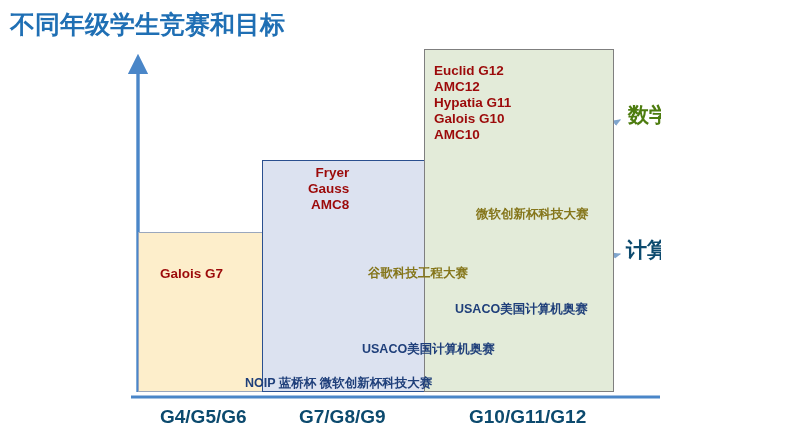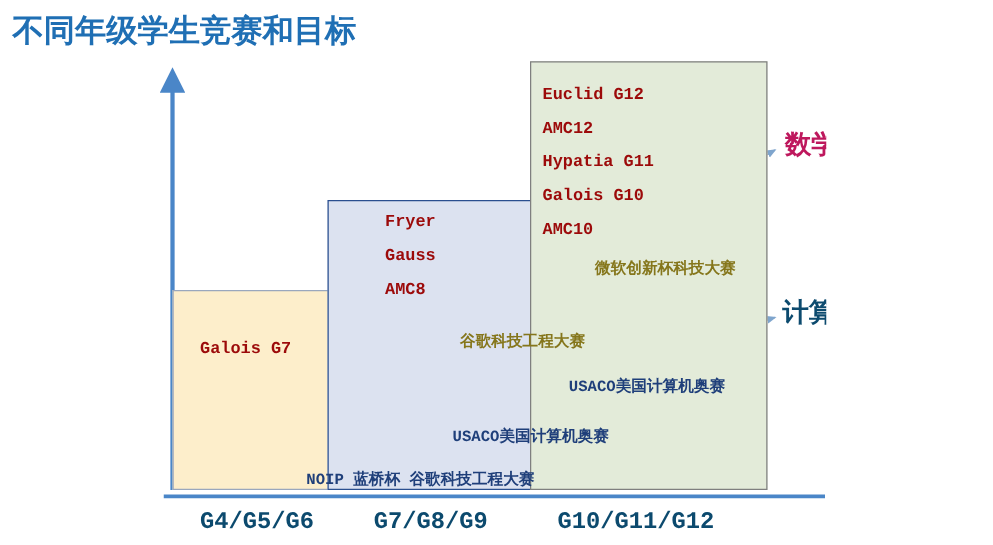--- a/index.html
+++ b/index.html
@@ -9,21 +9,20 @@
   }
   body {
     font-family: "Liberation Sans", "DejaVu Sans", sans-serif;
   }
   #stage {
     position: relative;
     width: 661px;
     height: 436px;
     background: #ffffff;
     overflow: hidden;
-    font-family: Liberation Mono, monospace;
   }
 
   
   #title {
     position: absolute;
     left: 10px;
     top: 8px;
     font-size: 25px;
     font-weight: bold;
     color: #1f6fb4;
@@ -59,25 +58,25 @@
     height: 343px;
     background: #e3ebd9;
     border: 1px solid #7f7f7f;
   }
 
   .bar-label {
     position: absolute;
     color: #9c0a0a;
     font-weight: bold;
     font-size: 13.5px;
-    line-height: 27px;
+    line-height: 16px;
     white-space: pre-line;
   }
   #bar-1-label { left: 160px; top: 266px; }
-  #bar-2-label { left: 308px; top: 165px; }
+  #bar-2-label { left: 308px; top: 165px; text-align: right; }
   #bar-3-label { left: 434px; top: 63px; }
 
   
   #axis-svg {
     position: absolute;
     left: 0;
     top: 0;
     width: 794px;
     height: 436px;
   }
@@ -105,39 +104,39 @@
   
   .axis-caption {
     position: absolute;
     font-weight: bold;
     font-size: 21px;
     white-space: nowrap;
   }
   #caption-math {
     left: 628px;
     top: 101px;
-    color: #be185d;
+    color: #4d7c0f;
   }
   #caption-cs {
     left: 626px;
     top: 236px;
     color: #0c4a6e;
   }
 
   
   .x-label {
     position: absolute;
     color: #0c4a6e;
     font-weight: bold;
     font-size: 19px;
     white-space: nowrap;
   }
   #x-label-0 { left: 160px; top: 406px; }
   #x-label-1 { left: 299px; top: 406px; text-align: center; }
-  #x-label-2 { left: 446px; top: 406px; }
+  #x-label-2 { left: 469px; top: 406px; }
 </style>
 </head>
 <body>
 
 <div id="stage">
 
   <div id="title">不同年级学生竞赛和目标</div>
 
   <svg id="axis-svg" viewBox="0 0 794 436" xmlns="http://www.w3.org/2000/svg">
     <defs>
@@ -169,21 +168,21 @@
   <div class="bar-label" id="bar-3-label">Euclid  G12
 AMC12
 Hypatia G11
 Galois    G10
 AMC10</div>
 
   <div class="trend-label trend-math" id="label-msft">微软创新杯科技大赛</div>
   <div class="trend-label trend-math" id="label-google">谷歌科技工程大赛</div>
   <div class="trend-label trend-cs" id="label-usaco">USACO美国计算机奥赛</div>
   <div class="trend-label trend-cs" id="label-ccc">USACO美国计算机奥赛</div>
-  <div class="trend-label trend-cs" id="label-noip">NOIP   蓝桥杯 谷歌科技工程大赛</div>
+  <div class="trend-label trend-cs" id="label-noip">NOIP   蓝桥杯 微软创新杯科技大赛</div>
 
   <div class="axis-caption" id="caption-math">数学</div>
   <div class="axis-caption" id="caption-cs">计算机</div>
 
   <div class="x-label" id="x-label-0">G4/G5/G6</div>
   <div class="x-label" id="x-label-1">G7/G8/G9</div>
   <div class="x-label" id="x-label-2">G10/G11/G12</div>
 
 </div>
 

